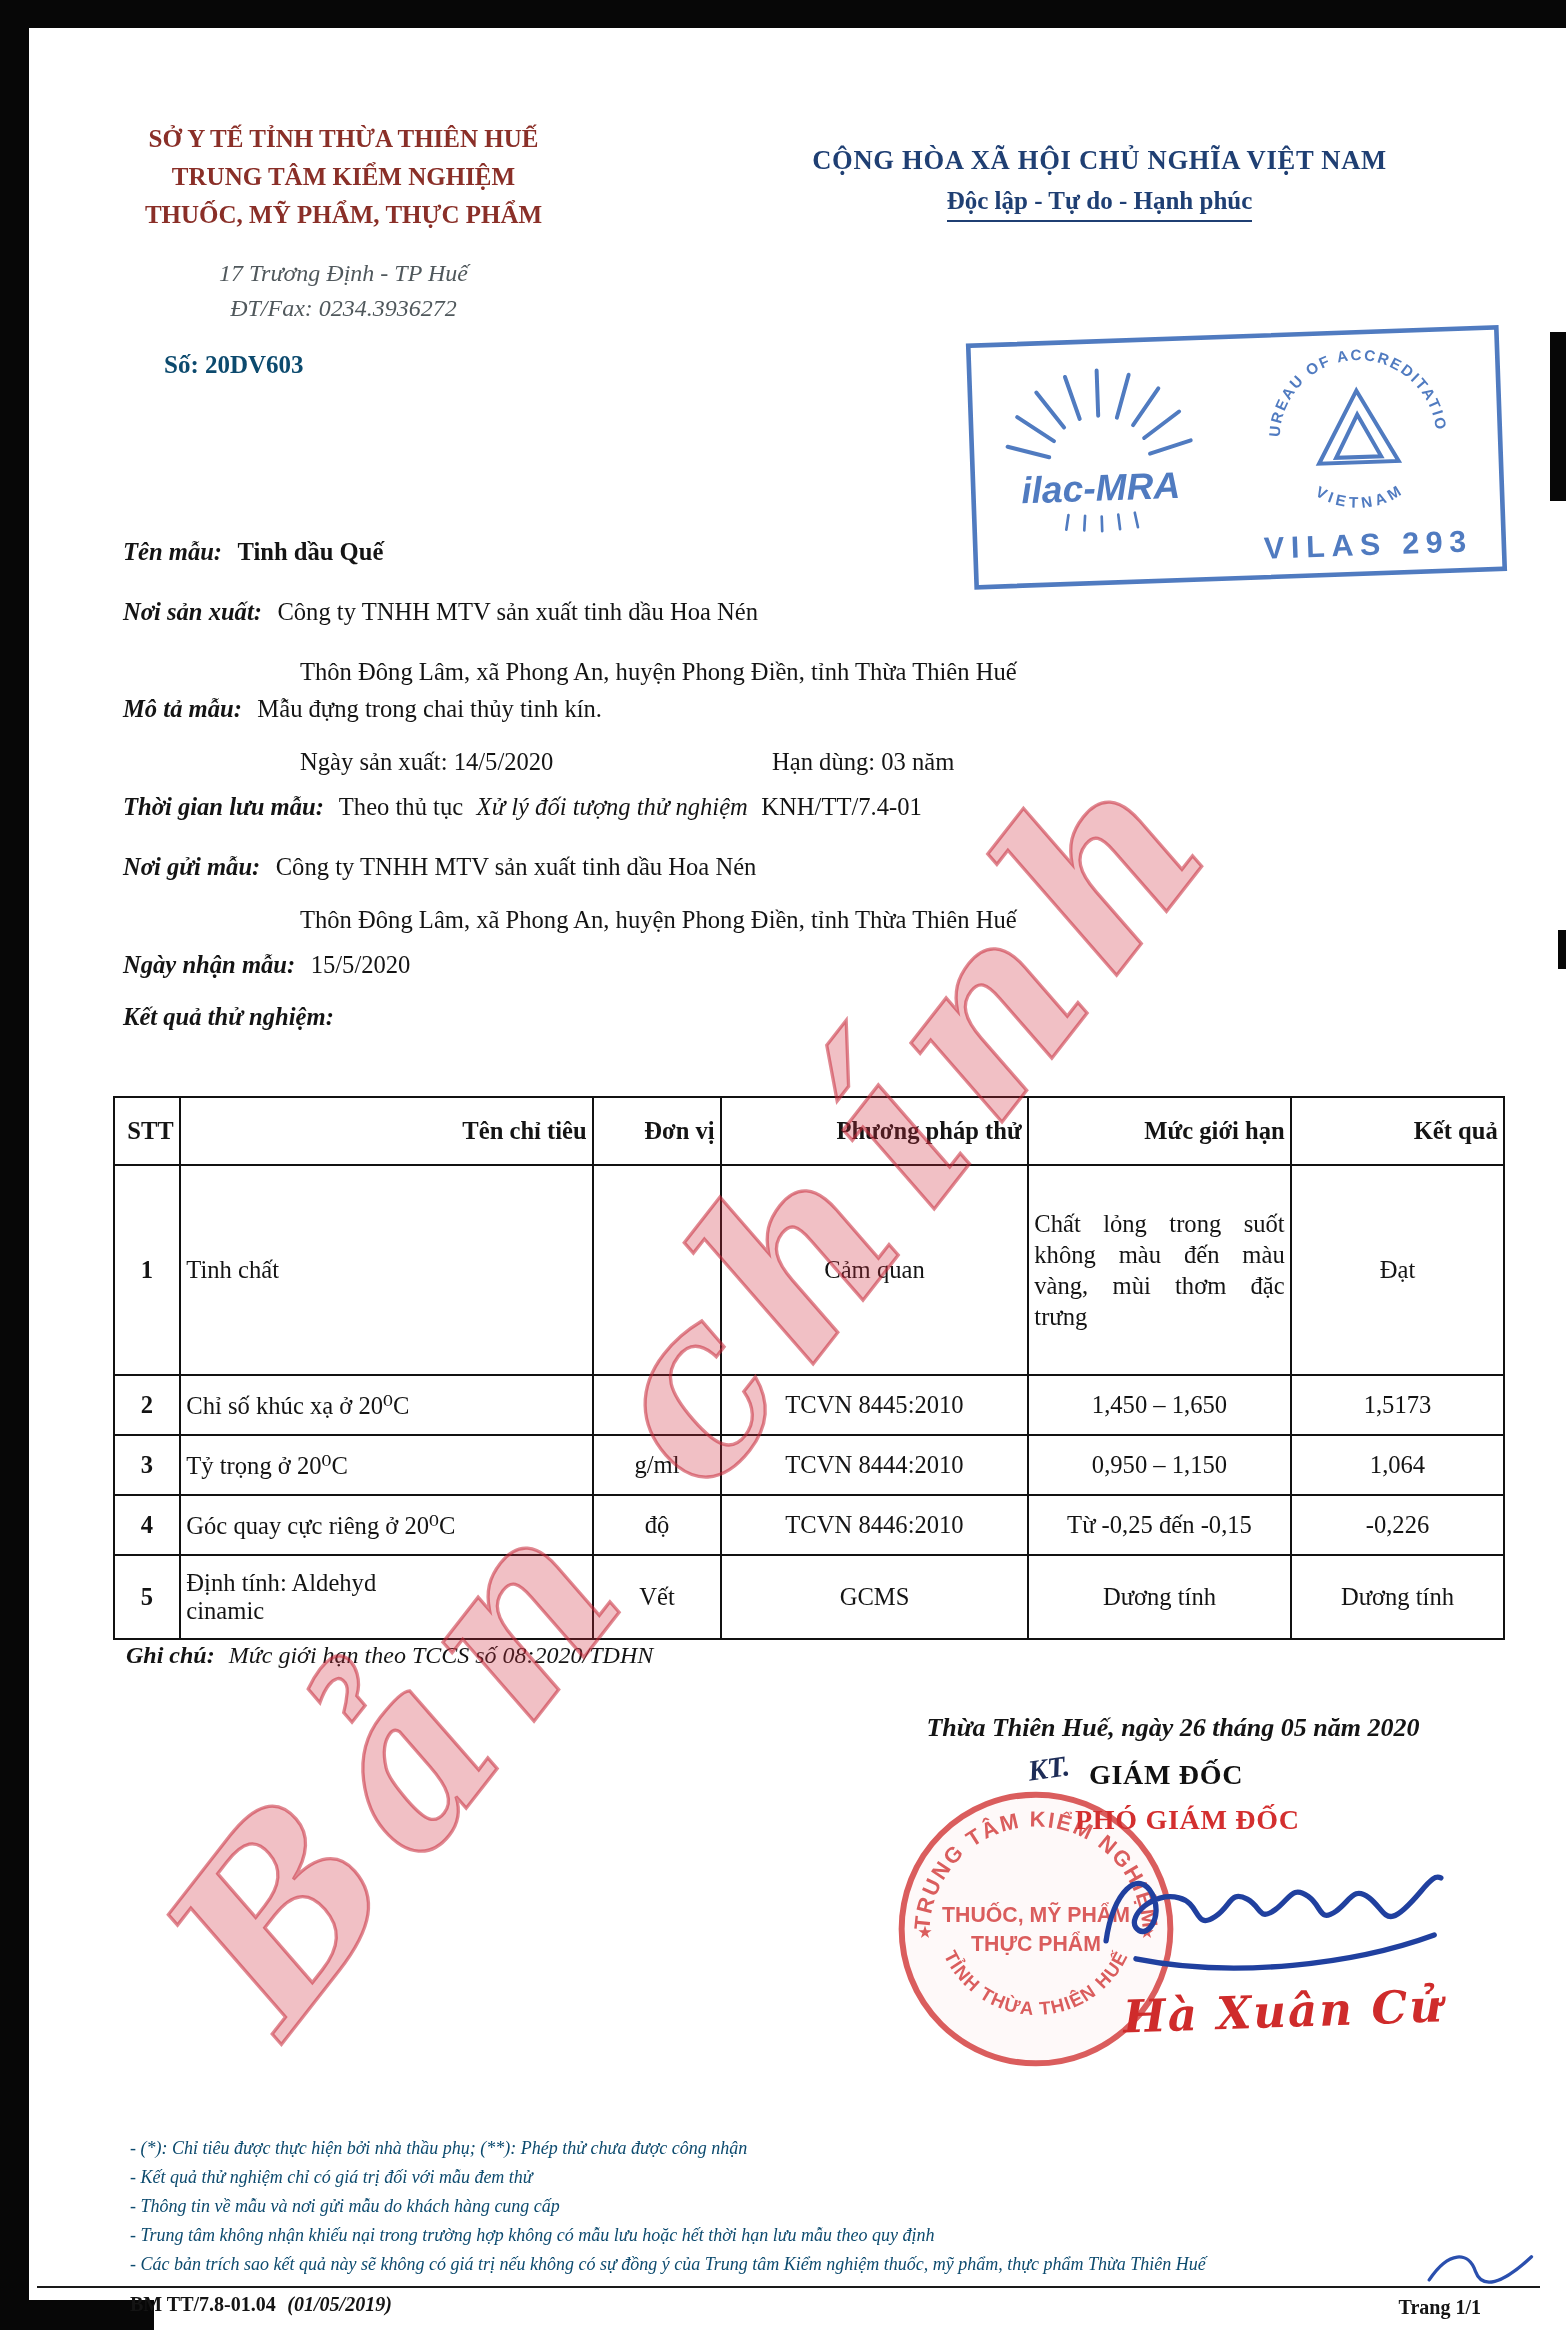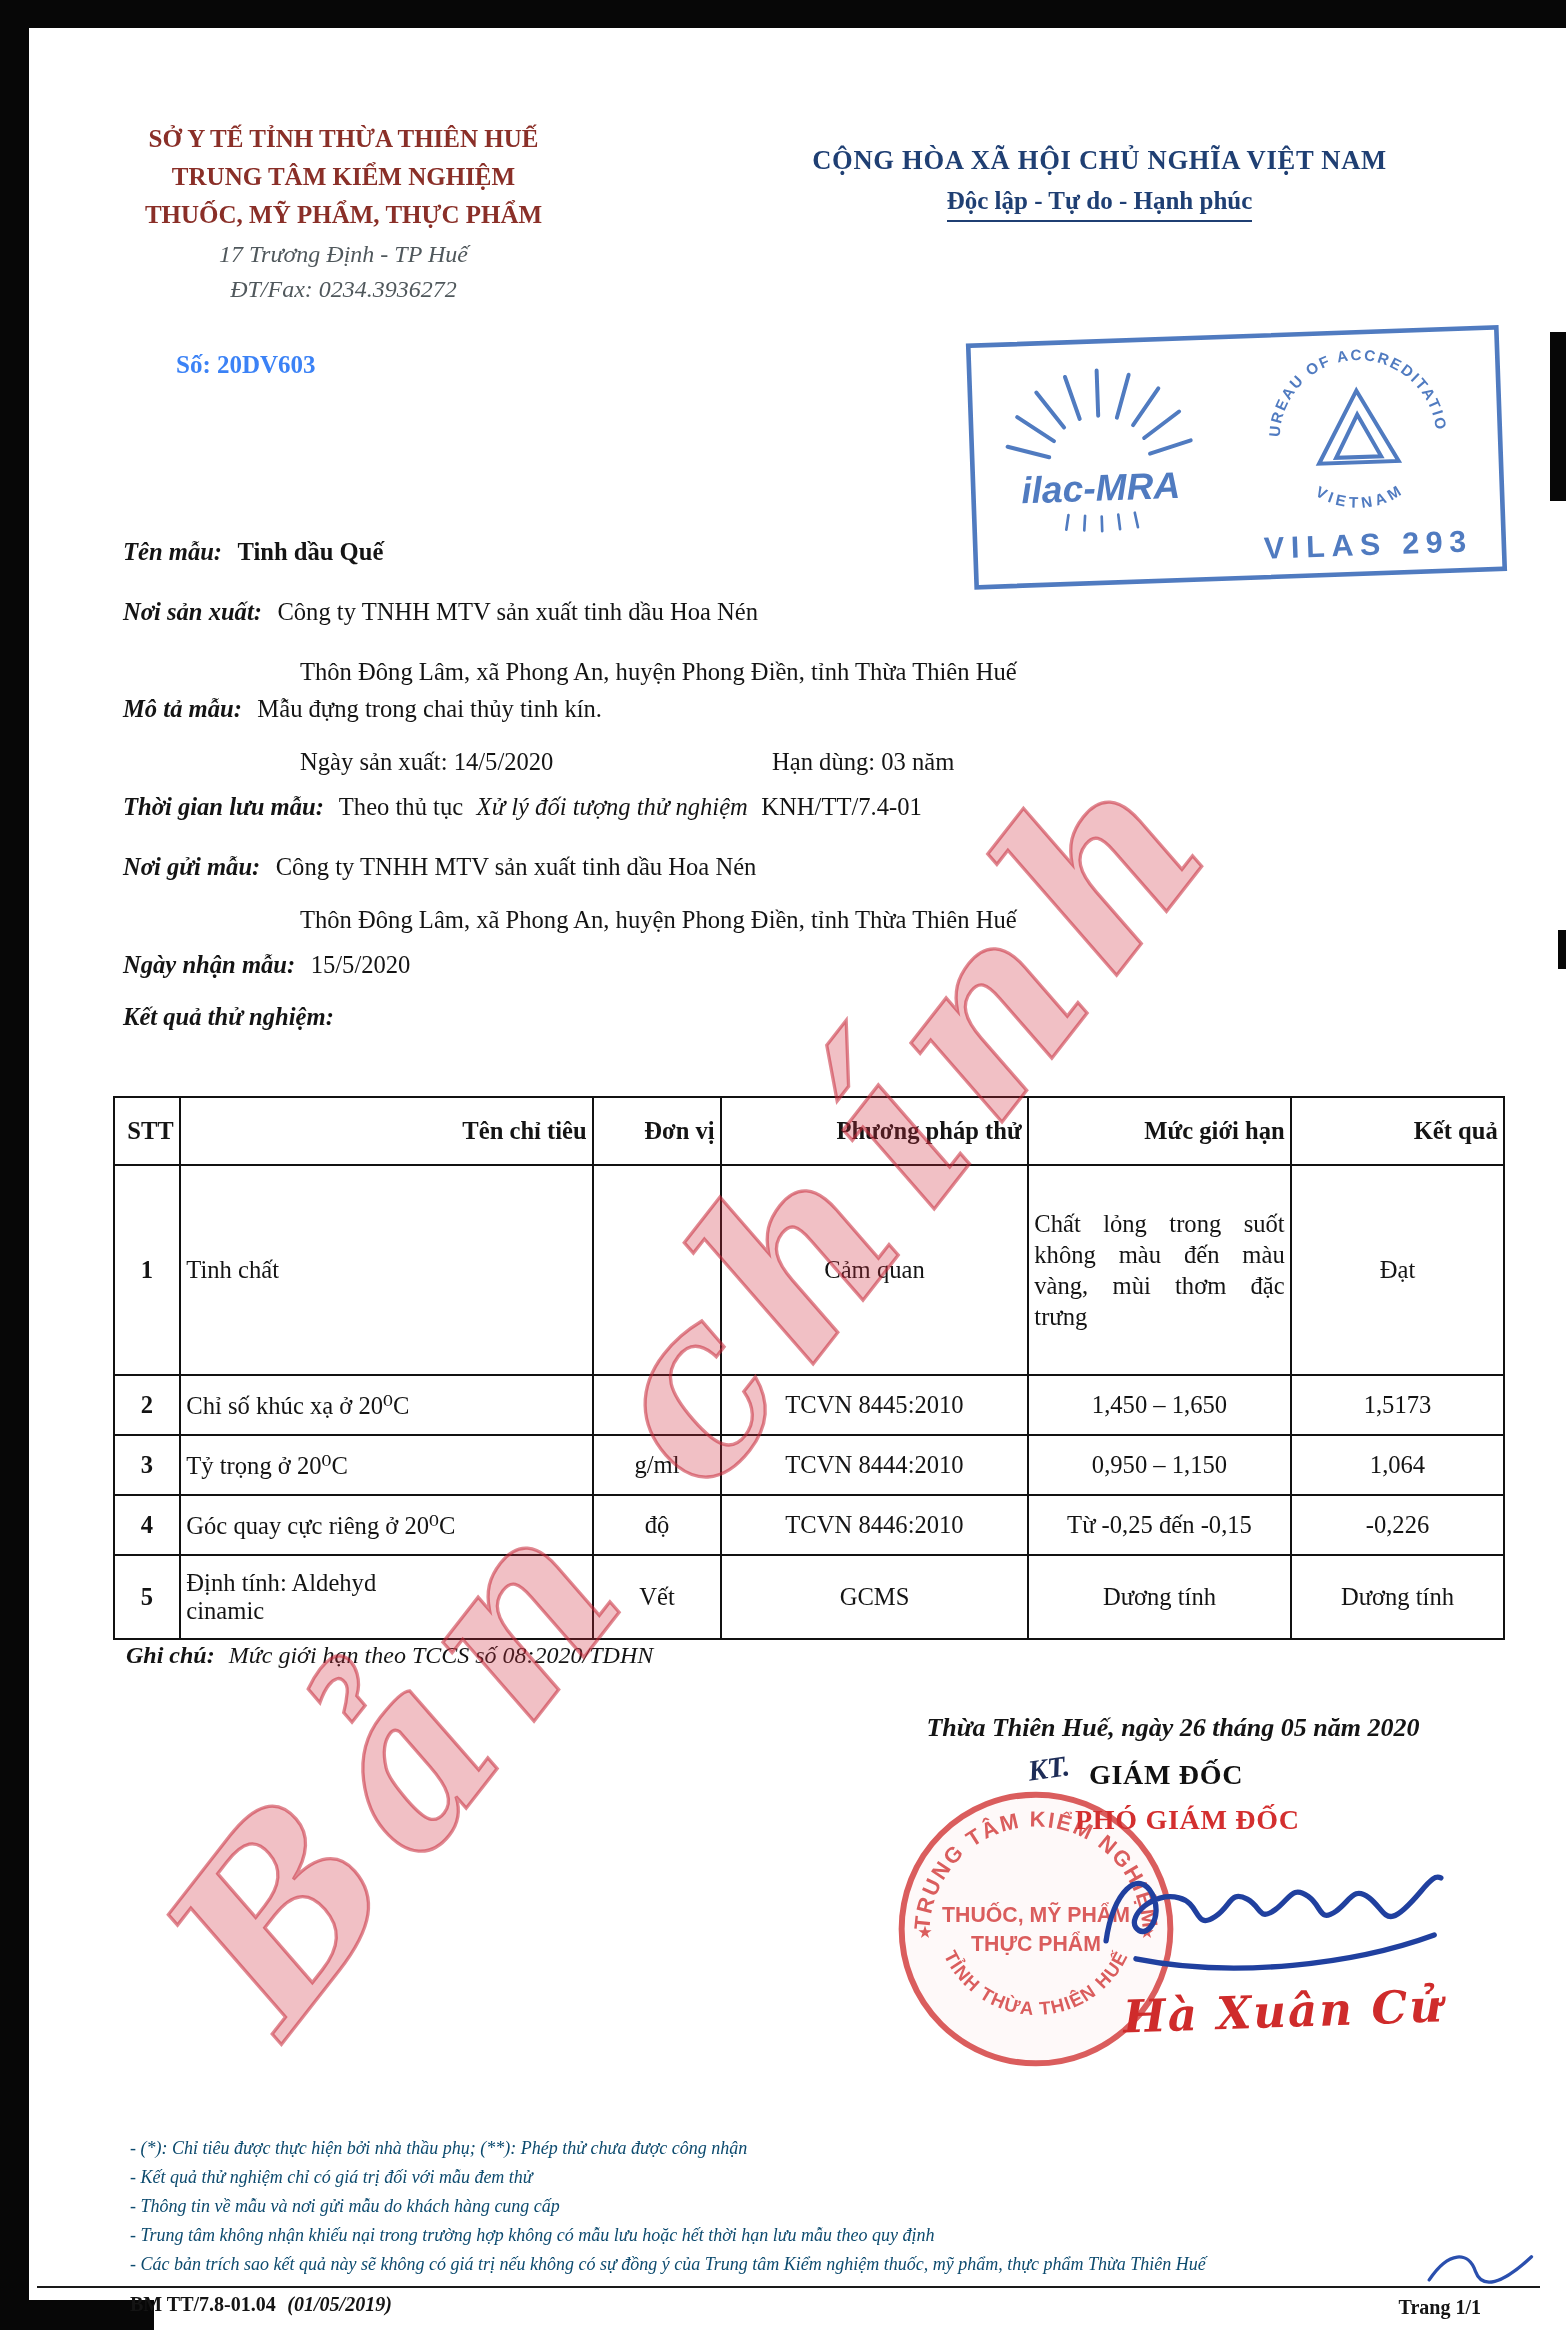--- a/index.html
+++ b/index.html
@@ -8,22 +8,22 @@
     font-family:"Liberation Serif","DejaVu Serif",serif;color:#141414;
     overflow:hidden;
   }
   .abs{position:absolute;}
   
   .bar{background:#070707;position:absolute;}
   
   .hleft{left:78px;top:120px;width:531px;text-align:center;
          color:#8a2f28;font-weight:bold;font-size:25px;line-height:38px;}
   .hleft .addr{color:#50585c;font-style:italic;font-weight:normal;font-size:24px;line-height:35px;}
-  .hleft .addr1{margin-top:3px;}
-  .docnum{left:176px;top:351px;font-size:25px;font-weight:bold;color:#3b82f6;}
+  .hleft .addr1{margin-top:22px;}
+  .docnum{left:164px;top:351px;font-size:25px;font-weight:bold;color:#0c4a6e;}
   
   .hright{left:711px;top:145px;width:777px;text-align:center;color:#1f3f73;}
   .hright .nat{font-size:26.6px;font-weight:bold;letter-spacing:0.7px;}
   .hright .motto{display:inline-block;margin-top:10.6px;font-size:25px;font-weight:bold;
                  padding-bottom:5.3px;border-bottom:2.7px solid #1f3f73;}
   
   .title{left:286px;top:444px;width:1036px;text-align:center;
          font-size:46px;font-weight:bold;letter-spacing:2px;color:#0d0d0d;z-index:20;}
   
   .body-lines{left:123px;top:538px;width:1382px;font-size:24.6px;z-index:10;}

